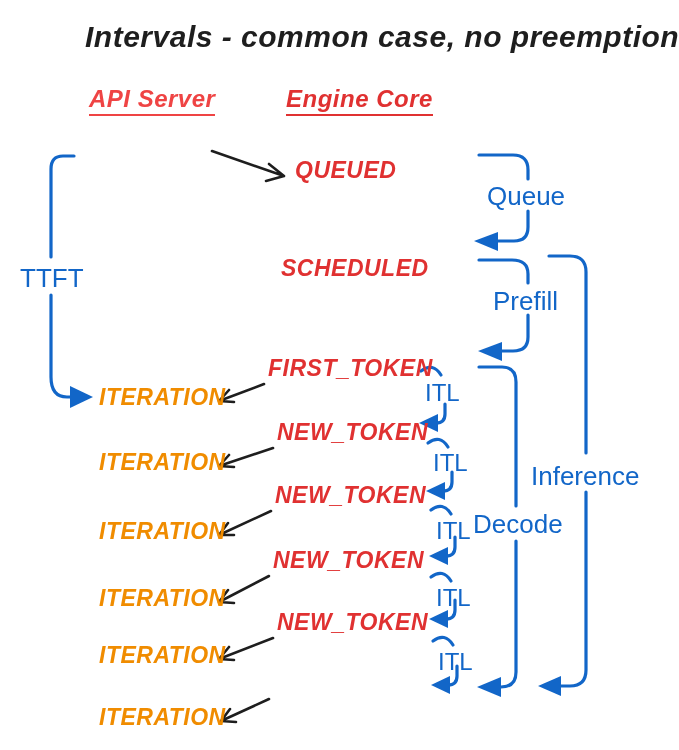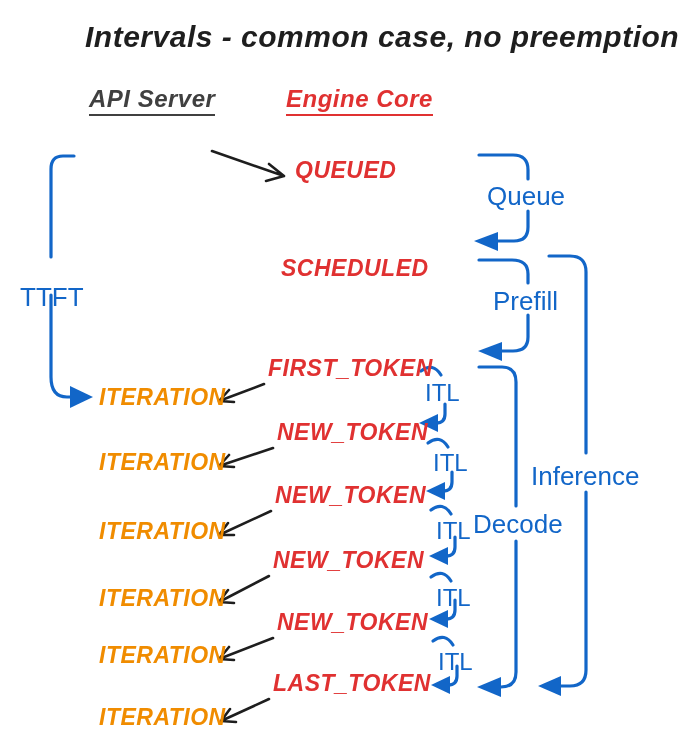--- a/index.html
+++ b/index.html
@@ -10,21 +10,21 @@
   .title {
     position:absolute; left:85px; top:20px; width:470px;
     font:italic 700 30px "Liberation Sans", sans-serif;
     color:#1e1e1e; letter-spacing:0.5px; white-space:nowrap;
   }
   .hdr {
     position:absolute; font:italic 700 24px "Liberation Sans", sans-serif;
     letter-spacing:0.5px; white-space:nowrap;
     padding-bottom:1px; border-bottom:2.5px solid currentColor;
   }
-  .hdr.orange { color:#404040; }
+  .hdr.orange { color:#ef4444; }
   .hdr.red { color:#e03131; }
   .ev {
     position:absolute; font:italic 700 23px "Liberation Sans", sans-serif;
     letter-spacing:0.5px; white-space:nowrap;
   }
   .ev.orange { color:#f08c00; }
   .ev.red { color:#e03131; }
   .blue-label {
     position:absolute; font:400 26px "Liberation Sans", sans-serif;
     color:#1266c8; white-space:nowrap;
@@ -107,23 +107,22 @@
   <div class="ev orange" style="left:99px; top:642px;">ITERATION</div>
   <div class="ev orange" style="left:99px; top:704px;">ITERATION</div>
 
   <div class="ev red" style="left:295px; top:157px;">QUEUED</div>
   <div class="ev red" style="left:268px; top:355px;">FIRST_TOKEN</div>
   <div class="ev red" style="left:281px; top:255px;">SCHEDULED</div>
   <div class="ev red" style="left:277px; top:419px;">NEW_TOKEN</div>
   <div class="ev red" style="left:275px; top:482px;">NEW_TOKEN</div>
   <div class="ev red" style="left:273px; top:547px;">NEW_TOKEN</div>
   <div class="ev red" style="left:277px; top:609px;">NEW_TOKEN</div>
-  <div class="ev red" style="left:273px; top:670px;">LAST_TOKEN</div>
 
-  <div class="blue-label" style="left:20px; top:263px;margin-top:19px;">TTFT</div>
+  <div class="blue-label" style="left:20px; top:263px;">TTFT</div>
   <div class="blue-label" style="left:487px; top:181px;">Queue</div>
   <div class="blue-label" style="left:493px; top:286px;">Prefill</div>
   <div class="blue-label small" style="left:425px; top:379px;">ITL</div>
   <div class="blue-label small" style="left:433px; top:449px;">ITL</div>
   <div class="blue-label small" style="left:436px; top:517px;">ITL</div>
   <div class="blue-label small" style="left:436px; top:584px;">ITL</div>
   <div class="blue-label small" style="left:438px; top:648px;">ITL</div>
   <div class="blue-label" style="left:473px; top:509px;">Decode</div>
   <div class="blue-label" style="left:531px; top:461px;">Inference</div>
 

